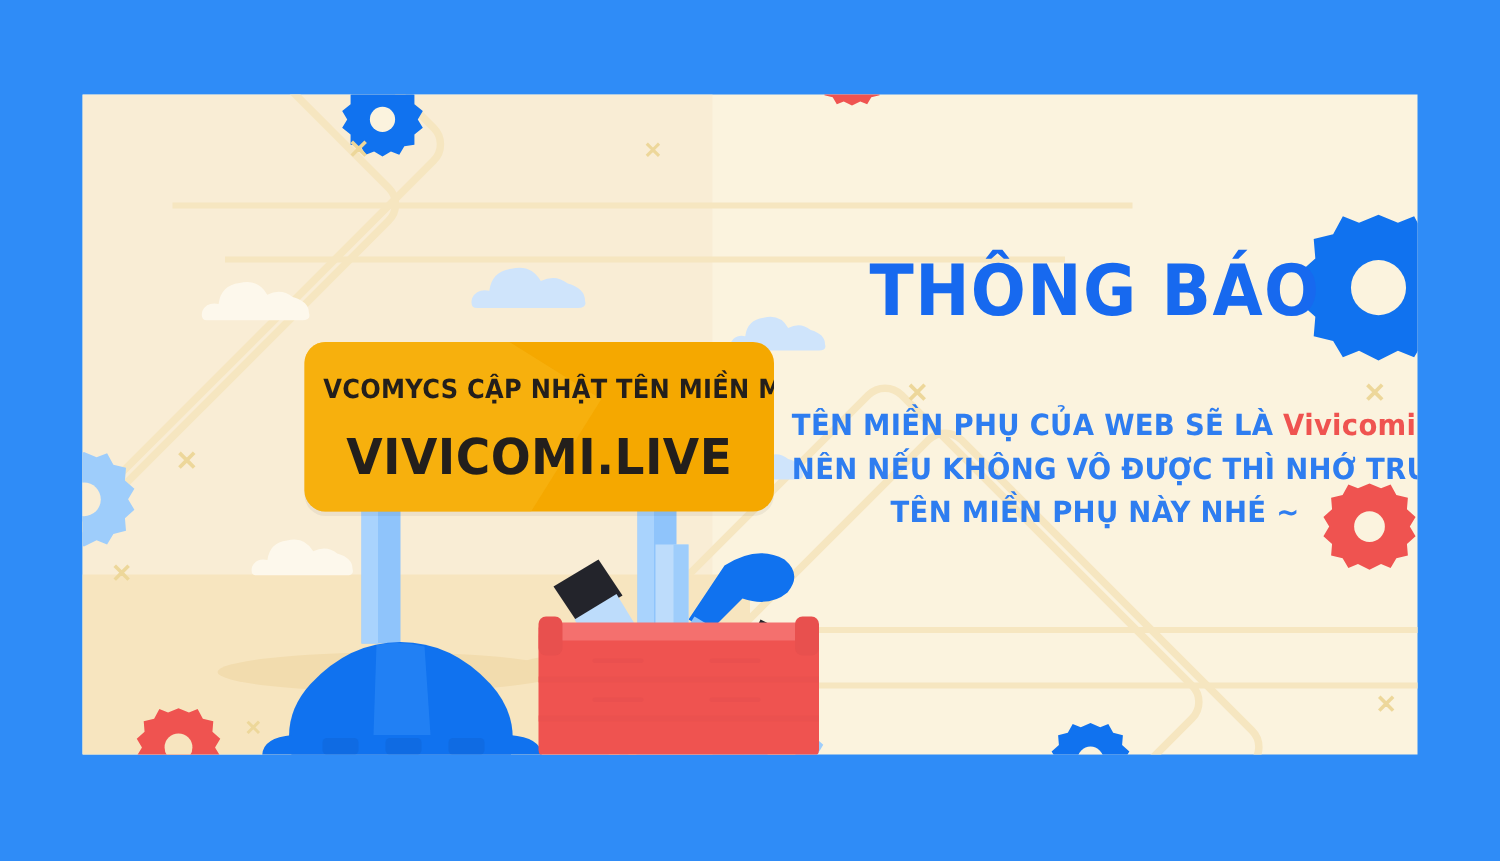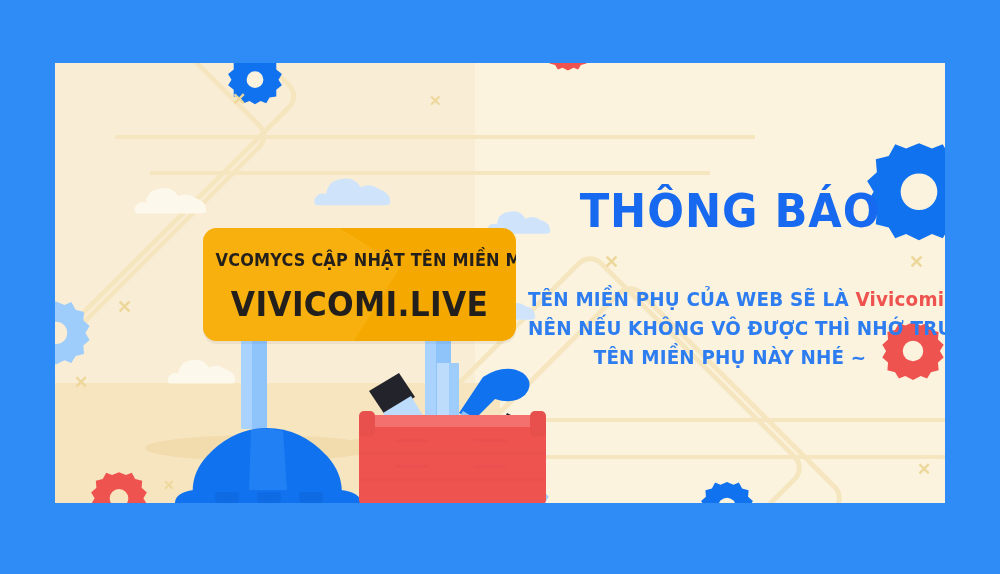--- a/index.html
+++ b/index.html
@@ -161,21 +161,20 @@
   #toolbox { position: absolute; left: 300px; top: 292px; }
   #toolbox svg { display: block; }
 
   
   #right-col {
     position: absolute;
     left: 460px;
     top: 0;
     width: 430px;
     height: 100%;
-    margin-top: 16px;
   }
   #headline {
     position: absolute;
     left: 0; right: 0;
     top: 104px;
     text-align: center;
     color: #1769ef;
     font-size: 47px;
     font-weight: 700;
     letter-spacing: 1px;

